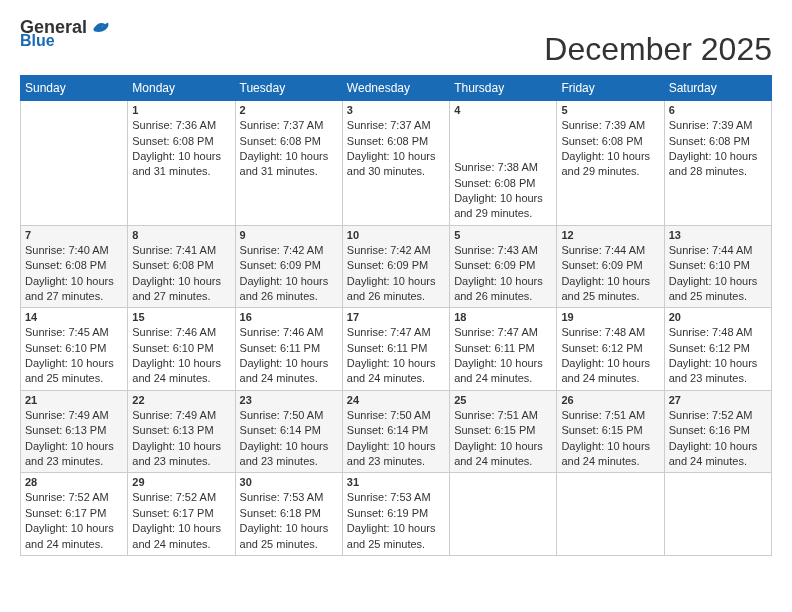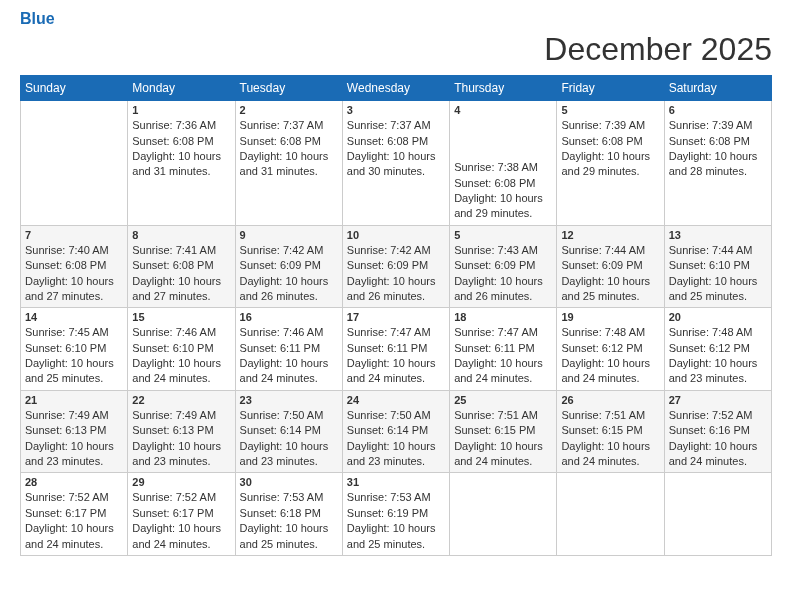--- a/index.html
+++ b/index.html
@@ -104,20 +104,26 @@
       height: 72px;
     }
   </style>
 </head>
 <body>
 
 <div class="page">
   <div class="header">
     <div class="logo">
       <div style="display:flex; flex-direction:column; align-items:flex-start;">
+        <div style="display:flex; align-items:center;">
+          <span class="logo-text-general">General</span>
+          <svg class="logo-icon" viewBox="0 0 30 24" xmlns="http://www.w3.org/2000/svg">
+            <path d="M8 12 Q14 4 22 8 Q18 10 16 14 Q20 8 26 6 Q28 12 22 16 Q16 20 8 18 Q4 16 8 12Z" fill="#1a6bb5"></path>
+          </svg>
+        </div>
         <span class="logo-text-blue" style="margin-top:-6px; font-size:16px;">Blue</span>
       </div>
     </div>
     <div class="title-section">
       <div class="month-title">December 2025</div>
     </div>
   </div>
 
   <table class="calendar">
     <thead>

